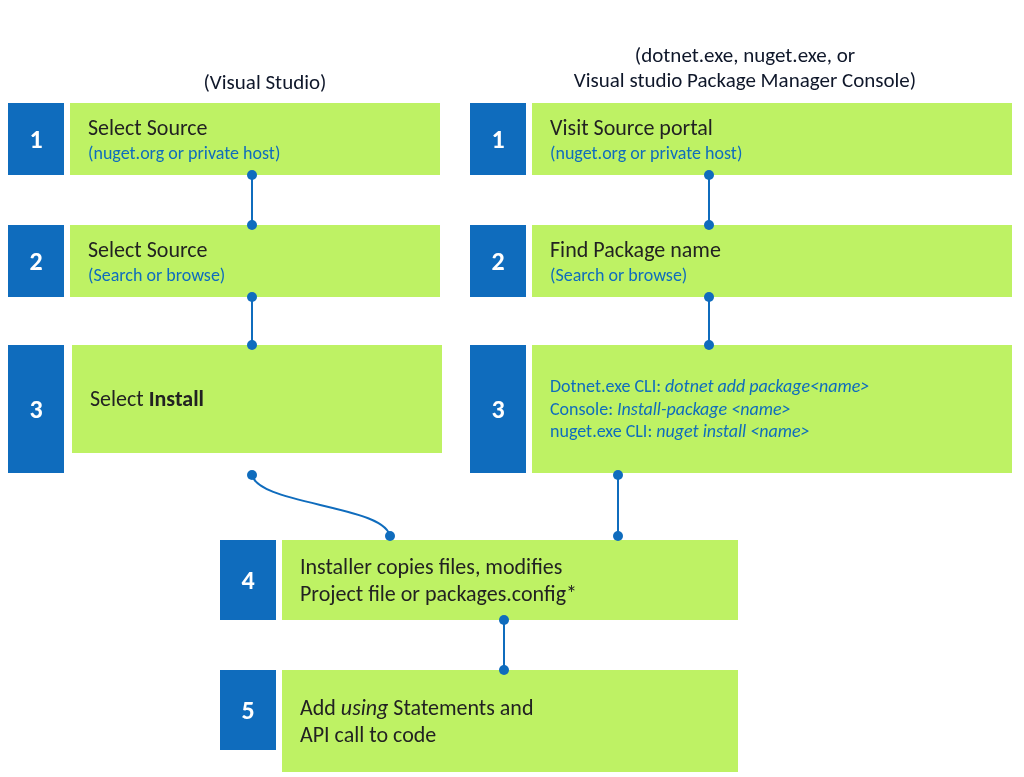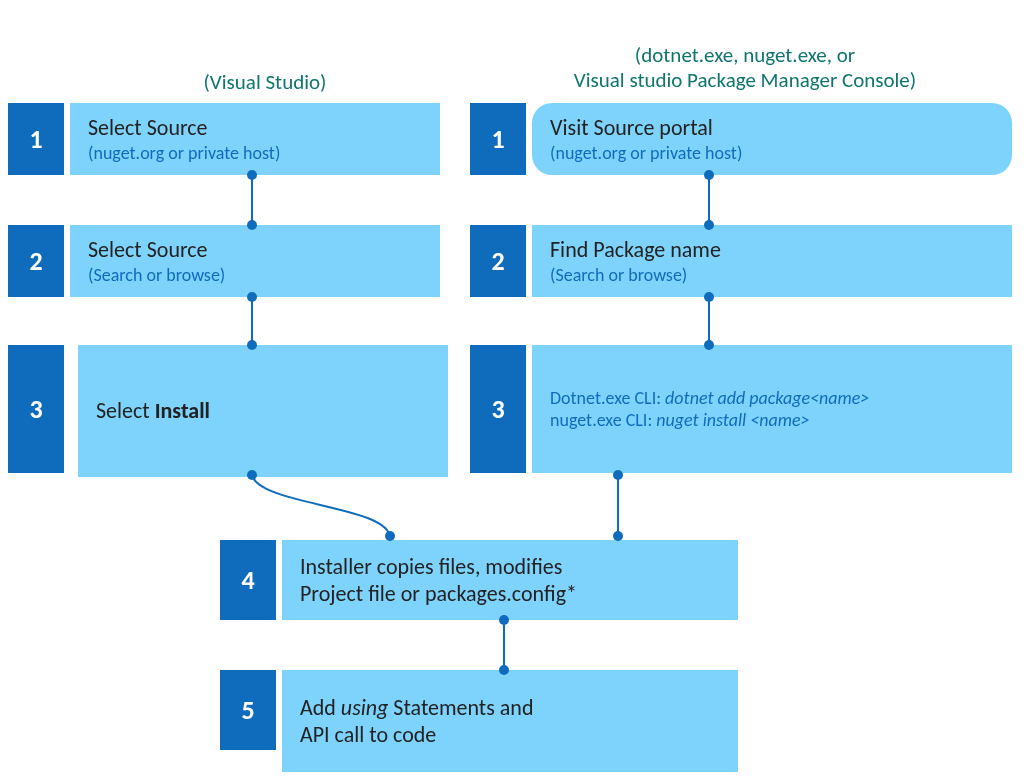--- a/index.html
+++ b/index.html
@@ -7,38 +7,38 @@
   body {
     width: 1024px;
     height: 777px;
     position: relative;
     font-family: "Segoe UI", Calibri, Arial, sans-serif;
     background: #fff;
     color: #1a1a1a;
   }
   .abs { position: absolute; }
   .heading {
-    color: #0f766e;
+    color: #0f172a;
     font-size: 21px;
     font-weight: 400;
     text-align: center;
     white-space: pre-line;
     line-height: 1.2;
   }
   .num {
     background: #0f6cbd;
     color: #fff;
     display: flex;
     align-items: center;
     justify-content: center;
     font-size: 26px;
     font-weight: 700;
   }
   .box {
-    background: #7dd3fc;
+    background: #bef264;
     padding: 10px 18px;
     display: flex;
     flex-direction: column;
     justify-content: center;
   }
   .title {
     font-size: 22px;
     font-weight: 400;
     color: #222;
     line-height: 1.25;
@@ -68,42 +68,43 @@
   <div class="sub">(nuget.org or private host)</div>
 </div>
 
 <div class="abs num" style="left:8px;  top:225px; width:56px; height:72px;">2</div>
 <div class="abs box" style="left:70px; top:225px; width:370px; height:72px;">
   <div class="title">Select Source</div>
   <div class="sub">(Search or browse)</div>
 </div>
 
 <div class="abs num" style="left:8px;  top:345px; width:56px; height:128px;">3</div>
-<div class="abs box" style="left:78px; top:345px; width:370px; height:132px;">
+<div class="abs box" style="left:72px; top:345px; width:370px; height:108px;">
   <div class="title" id="l3title">Select <strong>Install</strong></div>
 </div>
 
 <div class="abs heading" style="left:470px; top:43px; width:550px;">(dotnet.exe, nuget.exe, or
 Visual studio Package Manager Console)</div>
 
 <div class="abs num" style="left:470px; top:103px; width:56px; height:72px;">1</div>
-<div class="abs box" style="left:532px; top:103px; width:480px; height:72px;border-radius:20px;">
+<div class="abs box" style="left:532px; top:103px; width:480px; height:72px;">
   <div class="title">Visit Source portal</div>
   <div class="sub">(nuget.org or private host)</div>
 </div>
 
 <div class="abs num" style="left:470px; top:225px; width:56px; height:72px;">2</div>
 <div class="abs box" style="left:532px; top:225px; width:480px; height:72px;">
   <div class="title">Find Package name</div>
   <div class="sub">(Search or browse)</div>
 </div>
 
 <div class="abs num" style="left:470px; top:345px; width:56px; height:128px;">3</div>
 <div class="abs box" style="left:532px; top:345px; width:480px; height:128px;">
   <div class="sub"><span class="k">Dotnet.exe CLI: </span><span class="cmd">dotnet add package&lt;name&gt;</span></div>
+  <div class="sub"><span class="k">Console: </span><span class="cmd">Install-package &lt;name&gt;</span></div>
   <div class="sub"><span class="k">nuget.exe CLI: </span><span class="cmd">nuget install &lt;name&gt;</span></div>
 </div>
 
 <div class="abs num" style="left:220px; top:540px; width:56px; height:80px;">4</div>
 <div class="abs box" style="left:282px; top:540px; width:456px; height:80px;">
   <div class="title" style="white-space: pre-line;">Installer copies files, modifies
 Project file or packages.config*</div>
 </div>
 
 <div class="abs num" style="left:220px; top:670px; width:56px; height:80px;">5</div>

